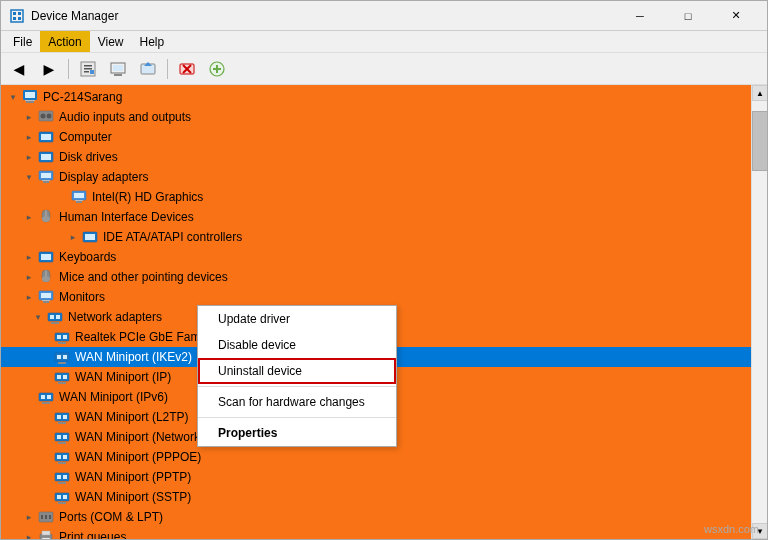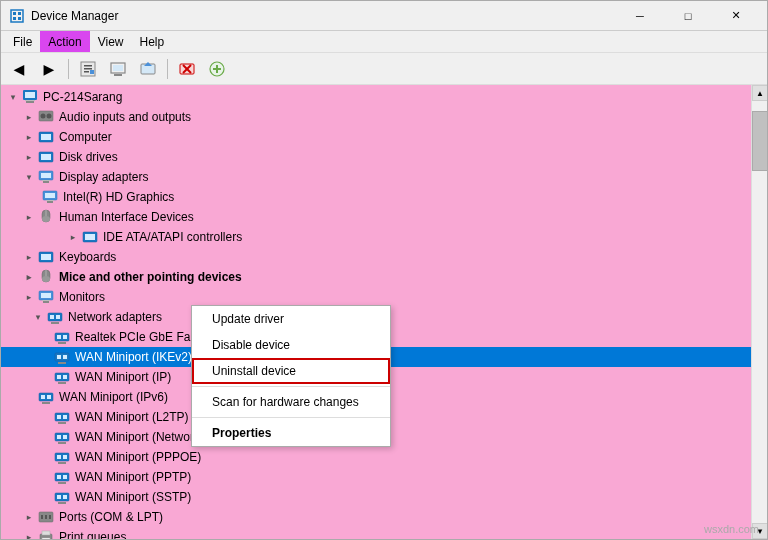--- a/index.html
+++ b/index.html
@@ -67,21 +67,21 @@
       border-bottom: 1px solid #ddd;
     }
     .menu-item {
       padding: 2px 8px;
       cursor: pointer;
       font-size: 12px;
       height: 100%;
       display: flex;
       align-items: center;
     }
-    .menu-item.active { background: #d946ef; }
+    .menu-item.active { background: #eab308; }
 
     .toolbar {
       background: #f0f0f0;
       height: 32px;
       display: flex;
       align-items: center;
       padding: 0 4px;
       border-bottom: 1px solid #ddd;
       gap: 2px;
     }
@@ -106,21 +106,21 @@
     .main-content {
       display: flex;
       flex: 1;
       overflow: hidden;
       position: relative;
     }
     .tree-view {
       flex: 1;
       overflow-y: auto;
       overflow-x: hidden;
-      background: #f9a8d4;
+      background: #f97316;
       padding: 2px 0;
       font-size: 12px;
     }
     .tree-item {
       display: flex;
       align-items: center;
       height: 20px;
       padding-right: 4px;
       cursor: pointer;
       white-space: nowrap;
@@ -184,21 +184,21 @@
       width: 16px;
       height: 60px;
       background: #c0c0c0;
       border: 1px solid #aaa;
     }
 
     
     .context-menu {
       position: absolute;
       top: 220px;
-      left: 190px;
+      left: 196px;
       width: 200px;
       background: #fff;
       border: 1px solid #aaa;
       box-shadow: 2px 2px 6px rgba(0,0,0,0.2);
       z-index: 100;
       font-size: 12px;
     }
     .context-menu-item {
       padding: 6px 20px;
       cursor: pointer;
@@ -360,21 +360,21 @@
           <span class="item-icon icon-display">
             <svg width="16" height="16" viewBox="0 0 16 16">
               <rect x="1" y="2" width="14" height="9" rx="1" fill="#4a90d9" stroke="#2a70b9" stroke-width="0.5"></rect>
               <rect x="3" y="4" width="10" height="5" fill="#d4edff"></rect>
               <rect x="5" y="12" width="6" height="2" fill="#888"></rect>
               <rect x="4" y="11" width="8" height="1" fill="#bbb"></rect>
             </svg>
           </span>
           <span class="item-label">Display adapters</span>
         </div>
-        <div class="tree-item" style="padding-left: 24px;">
+        <div class="tree-item" style="padding-left: 53px;">
           <span class="expander empty"></span>
           <span class="item-icon icon-display">
             <svg width="16" height="16" viewBox="0 0 16 16">
               <rect x="1" y="2" width="14" height="9" rx="1" fill="#4a90d9" stroke="#2a70b9" stroke-width="0.5"></rect>
               <rect x="3" y="4" width="10" height="5" fill="#d4edff"></rect>
               <rect x="5" y="12" width="6" height="2" fill="#888"></rect>
               <rect x="4" y="11" width="8" height="1" fill="#bbb"></rect>
             </svg>
           </span>
           <span class="item-label">Intel(R) HD Graphics</span>
@@ -403,21 +403,21 @@
         <div class="tree-item" style="padding-left: 20px;">
           <span class="expander collapsed"></span>
           <span class="item-icon icon-chip">
             <svg width="16" height="16" viewBox="0 0 16 16">
               <rect x="1" y="3" width="14" height="10" rx="1" fill="#1a78c2" stroke="#1558a0" stroke-width="0.5"></rect>
               <rect x="3" y="5" width="10" height="6" fill="#d4edff"></rect>
             </svg>
           </span>
           <span class="item-label">Keyboards</span>
         </div>
-        <div class="tree-item" style="padding-left: 20px; font-weight: bold;">
+        <div class="tree-item" style="padding-left: 20px;">
           <span class="expander collapsed"></span>
           <span class="item-icon icon-chip">
             <svg width="16" height="16" viewBox="0 0 16 16">
               <rect x="4" y="1" width="8" height="12" rx="4" fill="#888" stroke="#666" stroke-width="0.5"></rect>
               <line x1="8" y1="1" x2="8" y2="7" stroke="#bbb" stroke-width="0.8"></line>
               <rect x="4" y="7" width="8" height="6" rx="4" fill="#999"></rect>
             </svg>
           </span>
           <span class="item-label">Mice and other pointing devices</span>
         </div>

